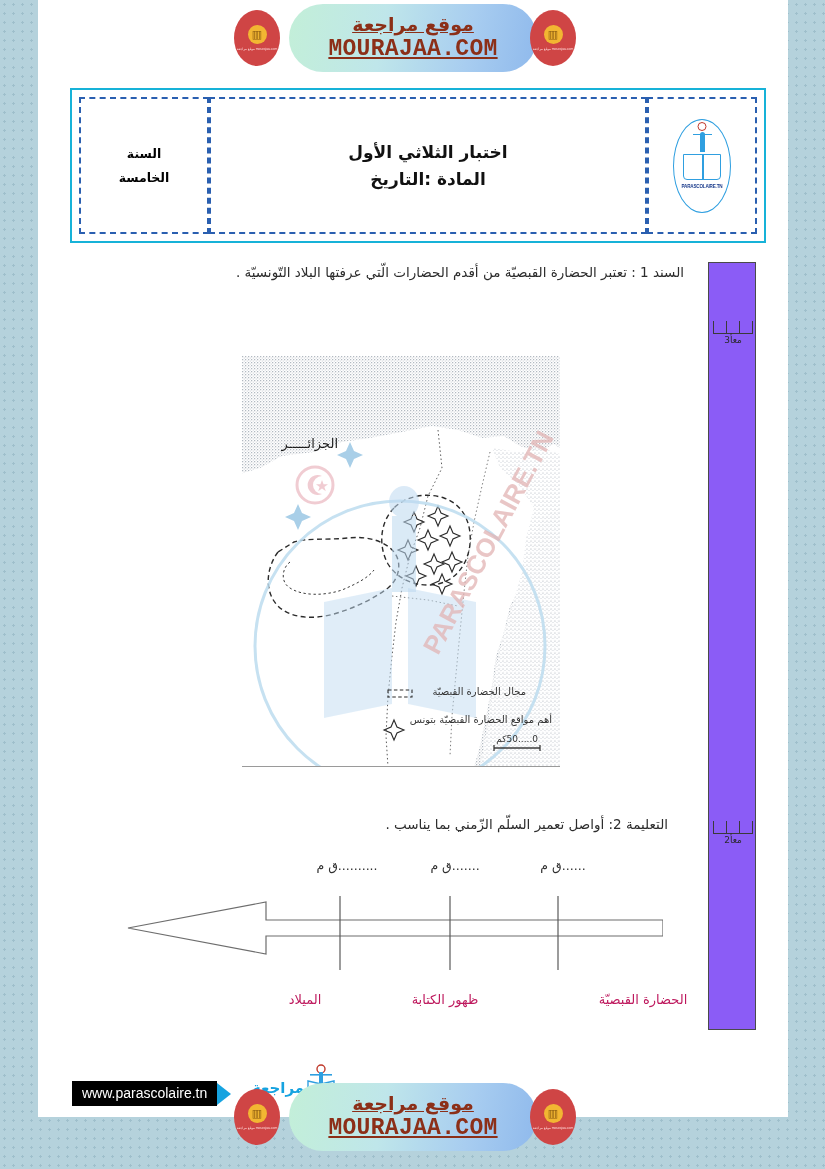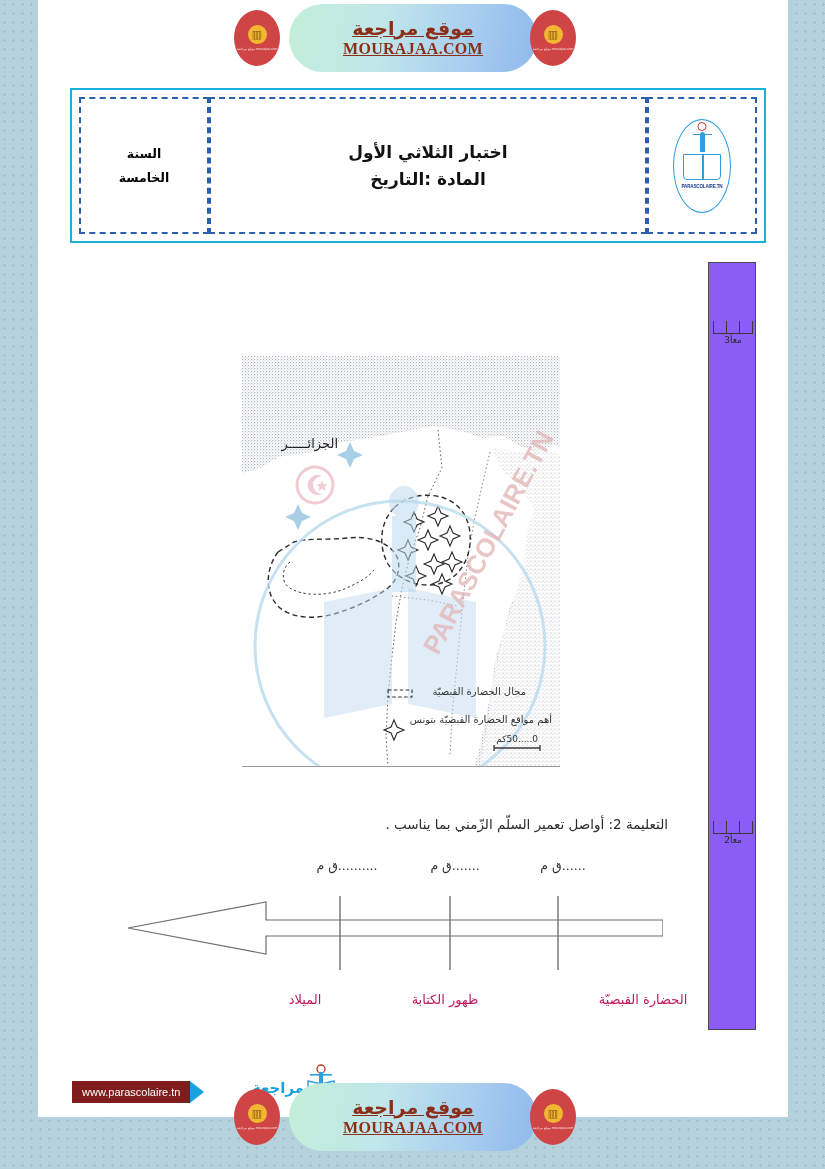--- a/index.html
+++ b/index.html
@@ -37,24 +37,24 @@
     display: flex; flex-direction: column;
     align-items: center; justify-content: center;
     line-height: 1.05;
   }
   .banner-ar {
     font-size: 19px; font-weight: bold; color: #8c2f18;
     text-decoration: underline; direction: rtl;
     font-family: "DejaVu Sans", sans-serif;
   }
   .banner-en {
-    font-size: 16px; font-weight: bold; color: #8c2f18;
+    font-size: 23px; font-weight: bold; color: #8c2f18;
     text-decoration: underline; letter-spacing: 0.3px;
     margin-top: 2px;
-    font-family: Liberation Serif, serif;
+    font-family: Liberation Mono, monospace;
   }
   .m-logo {
     position: absolute;
     width: 46px; height: 56px;
     border-radius: 50%;
     background: #cf4545;
     display: flex; flex-direction: column;
     align-items: center; justify-content: center;
     z-index: 45;
   }
@@ -227,22 +227,22 @@
   }
 
   
   .footer-badge {
     position: absolute;
     left: 72px; top: 1081px;
     display: flex; align-items: stretch;
     z-index: 30;
   }
   .fb-rect {
-    background: #7f1d1d; color: #fff;
-    font-size: 11px; padding: 4px 10px 5px 10px;
+    background: #000000; color: #fff;
+    font-size: 14px; padding: 4px 10px 5px 10px;
     font-family: "Liberation Sans", sans-serif;
     display: flex; align-items: center;
   }
   .fb-chev {
     width: 0; height: 0;
     border-top: 11px solid transparent;
     border-bottom: 11px solid transparent;
     border-left: 14px solid #16a3e0;
     align-self: center;
   }
@@ -280,20 +280,21 @@
         <div class="ov-head"></div>
         <div class="ov-arms"></div>
       </div>
       <div class="ov-book"></div>
       <div class="ov-txt">PARASCOLAIRE.TN</div>
     </div>
   </div>
 </div>
 
 <div class="content">
+  <div class="ar-line indent-1">السند 1 : تعتبر الحضارة القبصيّة من أقدم الحضارات الّتي عرفتها البلاد التّونسيّة .</div>
   <div style="height:26px"></div>
 </div>
 
 <div class="map-wrap">
   <svg width="318" height="411" viewBox="0 0 318 411">
     <defs>
       <pattern id="stipple" width="3" height="3" patternUnits="userSpaceOnUse">
         <rect width="3" height="3" fill="#ffffff"></rect>
         <circle cx="0.7" cy="0.7" r="0.62" fill="#9aa3ae"></circle>
         <circle cx="2.2" cy="2.1" r="0.52" fill="#b2b8c0"></circle>

